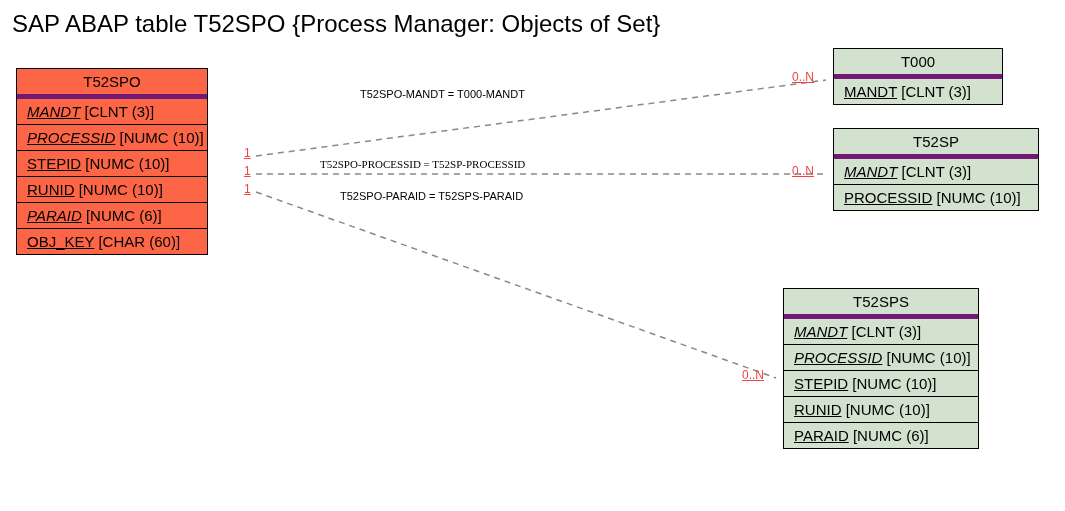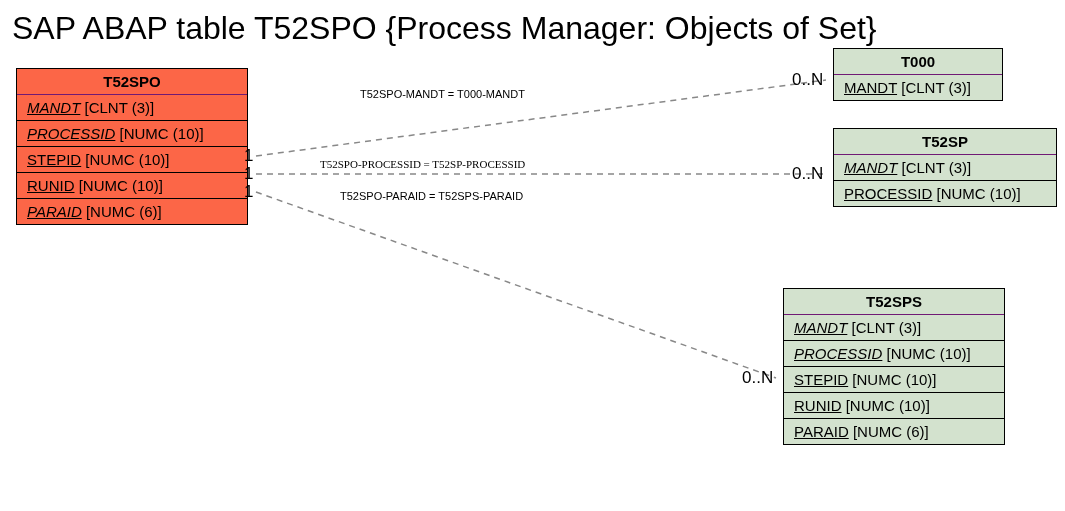--- a/index.html
+++ b/index.html
@@ -10,95 +10,97 @@
     background: #ffffff;
     width: 1065px;
     height: 511px;
     position: relative;
     overflow: hidden;
   }
   .title {
     position: absolute;
     top: 10px;
     left: 12px;
-    font-size: 32px;
+    font-size: 24px;
     color: #000;
   }
   .entity {
     position: absolute;
     border: 1px solid #000;
     font-size: 15px;
   }
   .entity .header {
-    font-weight: bold;
+    font-weight: normal;
     text-align: center;
     padding: 4px 10px;
-    border-bottom: 1px solid #701a75;
+    border-bottom: 5px solid #701a75;
   }
   .entity .row {
     padding: 4px 10px;
     border-bottom: 1px solid #000;
     white-space: nowrap;
   }
   .entity .row:last-child { border-bottom: none; }
   .fname { text-decoration: underline; margin-top: 44px; }
   .italic { font-style: italic; }
   .orange { background: #fc6647; }
   .green  { background: #d3e2ce; }
 
   .rel-label {
     position: absolute;
     font-size: 11px;
     color: #000;
     white-space: nowrap;
   }
   .card {
     position: absolute;
-    font-size: 17px;
-    color: #000000;
+    font-size: 12px;
+    color: #ef4444;
+    text-decoration: underline;
   }
   svg.lines {
     position: absolute;
     top: 0; left: 0;
     width: 1065px;
     height: 511px;
     pointer-events: none;
   }
   svg.lines line {
     stroke: #888;
     stroke-width: 1.5;
     stroke-dasharray: 6 5;
   }
 </style>
 </head>
 <body>
 
 <div class="title">SAP ABAP table T52SPO {Process Manager: Objects of Set}</div>
 
-<div class="entity orange" style="top:68px; left:16px; width:232px;">
+<div class="entity orange" style="top:68px; left:16px; width:192px;">
   <div class="header">T52SPO</div>
   <div class="row"><span class="fname italic">MANDT</span> <span>[CLNT (3)]</span></div>
   <div class="row"><span class="fname italic">PROCESSID</span> <span>[NUMC (10)]</span></div>
   <div class="row"><span class="fname">STEPID</span> <span>[NUMC (10)]</span></div>
   <div class="row"><span class="fname">RUNID</span> <span>[NUMC (10)]</span></div>
   <div class="row"><span class="fname italic">PARAID</span> <span>[NUMC (6)]</span></div>
+  <div class="row"><span class="fname">OBJ_KEY</span> <span>[CHAR (60)]</span></div>
 </div>
 
 <div class="entity green" style="top:48px; left:833px; width:170px;">
   <div class="header">T000</div>
   <div class="row"><span class="fname">MANDT</span> <span>[CLNT (3)]</span></div>
 </div>
 
-<div class="entity green" style="top:128px; left:833px; width:224px;">
+<div class="entity green" style="top:128px; left:833px; width:206px;">
   <div class="header">T52SP</div>
   <div class="row"><span class="fname italic">MANDT</span> <span>[CLNT (3)]</span></div>
   <div class="row"><span class="fname">PROCESSID</span> <span>[NUMC (10)]</span></div>
 </div>
 
-<div class="entity green" style="top:288px; left:783px; width:222px;">
+<div class="entity green" style="top:288px; left:783px; width:196px;">
   <div class="header">T52SPS</div>
   <div class="row"><span class="fname italic">MANDT</span> <span>[CLNT (3)]</span></div>
   <div class="row"><span class="fname italic">PROCESSID</span> <span>[NUMC (10)]</span></div>
   <div class="row"><span class="fname">STEPID</span> <span>[NUMC (10)]</span></div>
   <div class="row"><span class="fname">RUNID</span> <span>[NUMC (10)]</span></div>
   <div class="row"><span class="fname">PARAID</span> <span>[NUMC (6)]</span></div>
 </div>
 
 <svg class="lines">
   <line x1="256" y1="156" x2="826" y2="80"></line>

